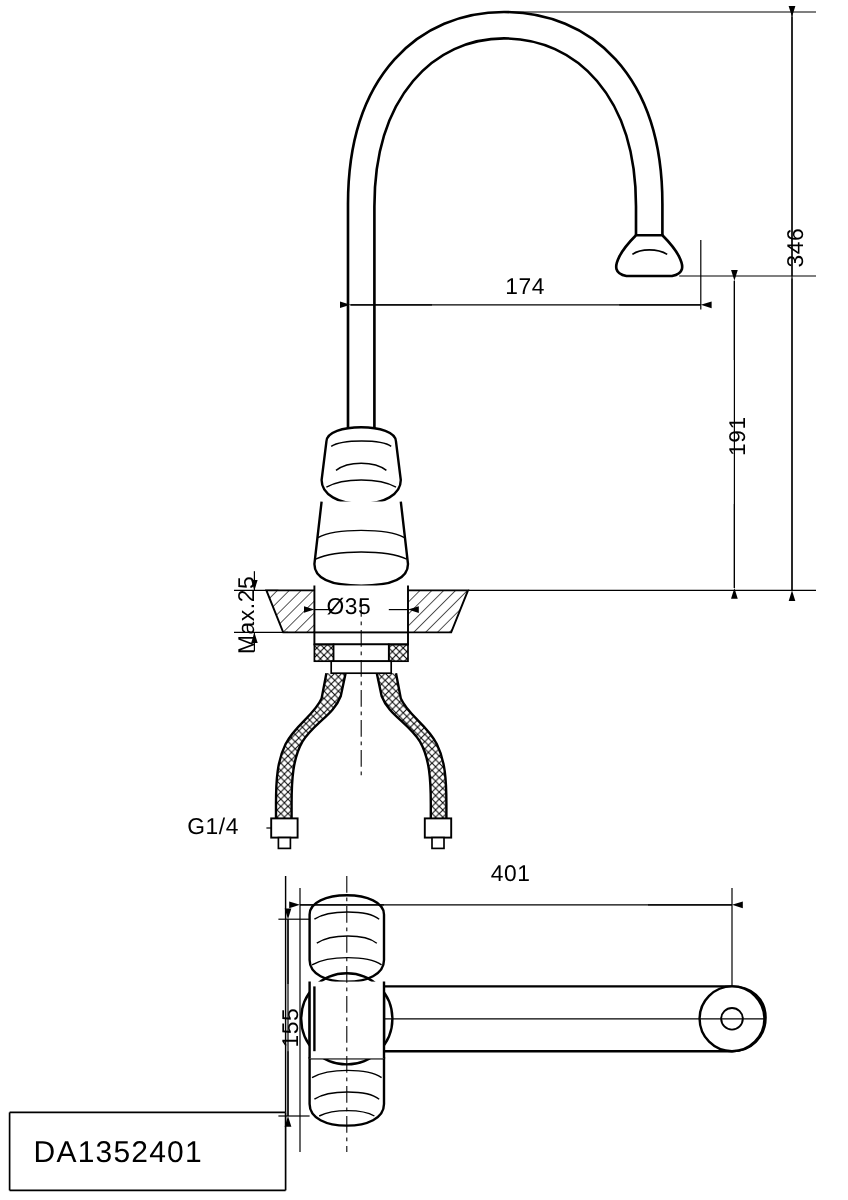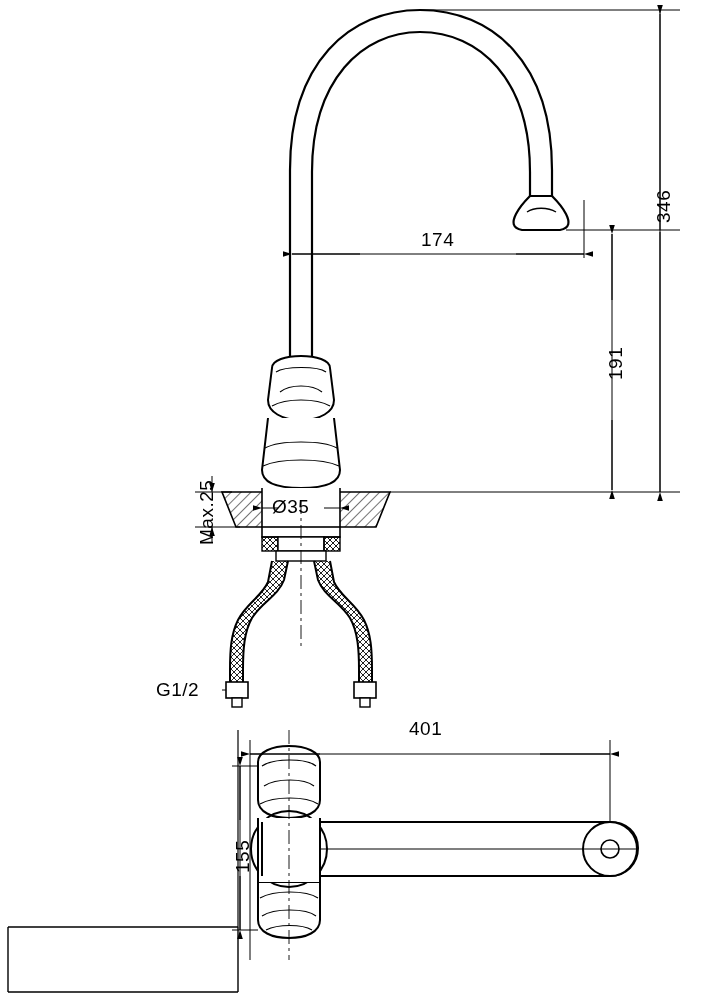--- a/index.html
+++ b/index.html
@@ -233,20 +233,21 @@
   <div class="dim-text" style="left:421px; top:229px;">174</div>
 
   <div class="dim-text vert" style="left:653px; top:223px; transform: rotate(-90deg); transform-origin: 0 0;">346</div>
 
   <div class="dim-text vert" style="left:605px; top:380px; transform: rotate(-90deg); transform-origin: 0 0;">191</div>
 
   <div class="dim-text vert" style="left:196px; top:545px; transform: rotate(-90deg); transform-origin: 0 0;">Max.25</div>
 
   <div class="dim-text" style="left:272px; top:496px;">Ø35</div>
 
-  <div class="dim-text" style="left:156px; top:679px;">G1/2</div>
+  <div class="dim-text" style="left:156px; top:679px;">G1/4</div>
 
   <div class="dim-text" style="left:409px; top:718px;">401</div>
 
   <div class="dim-text vert" style="left:232px; top:873px; transform: rotate(-90deg); transform-origin: 0 0;">155</div>
 
+  <div class="part-label" style="left:28px; top:946px;">DA1352401</div>
 
 </div>
 
 </body></html>

